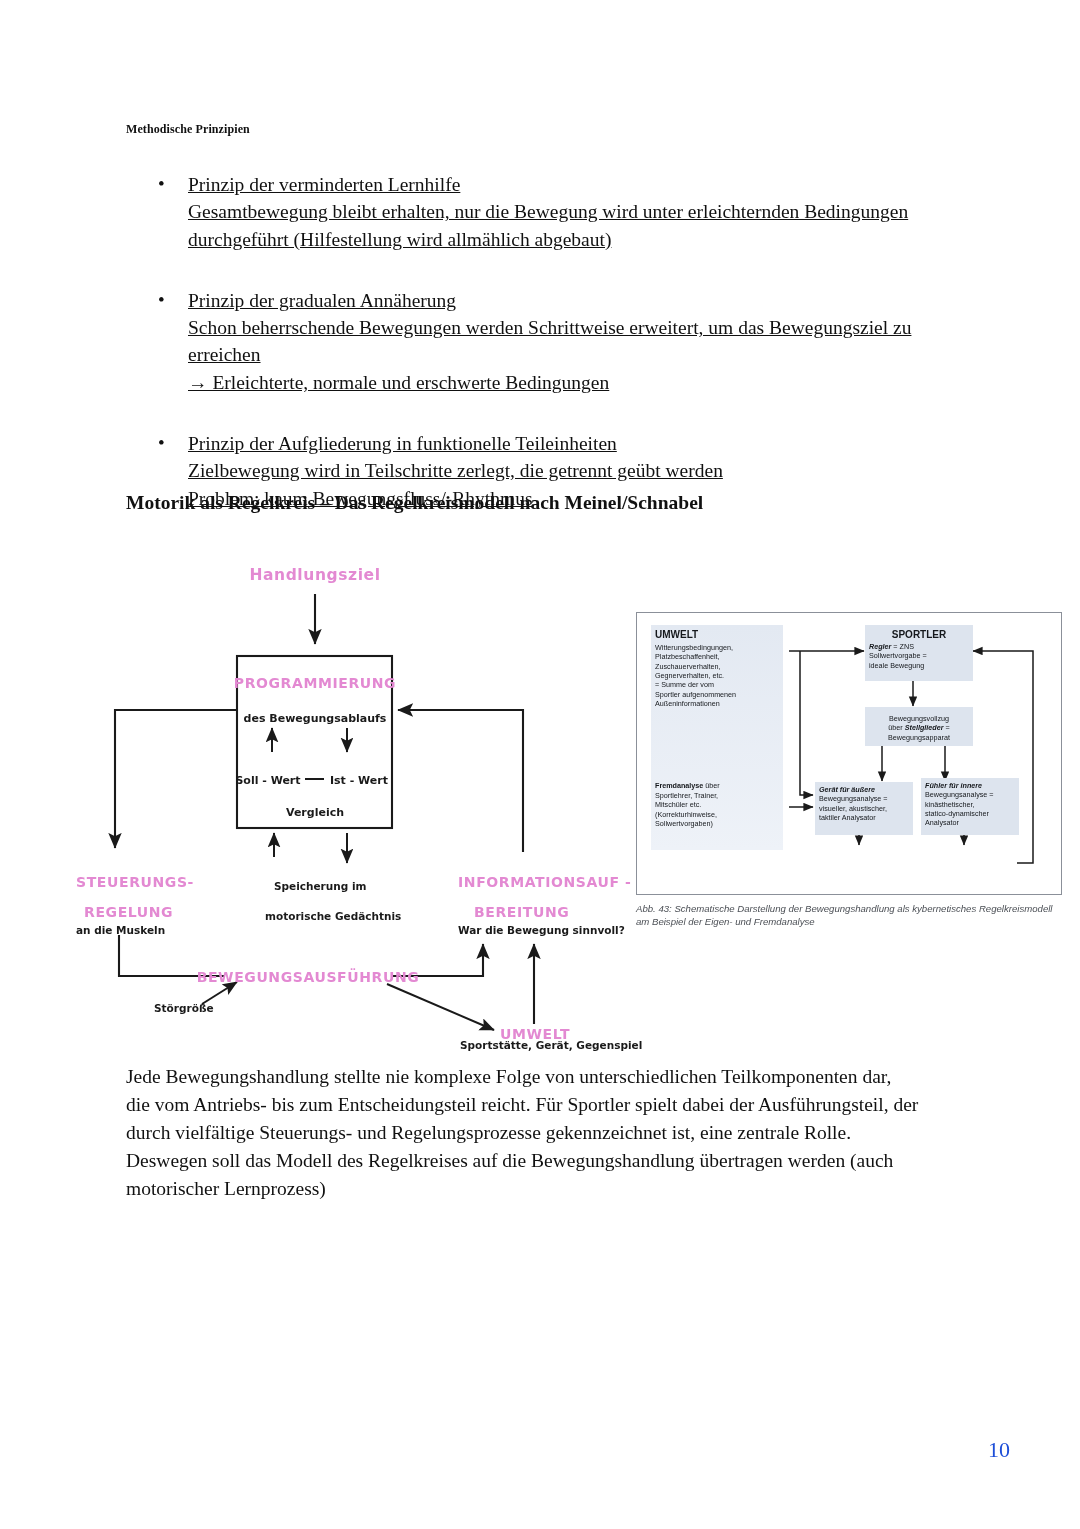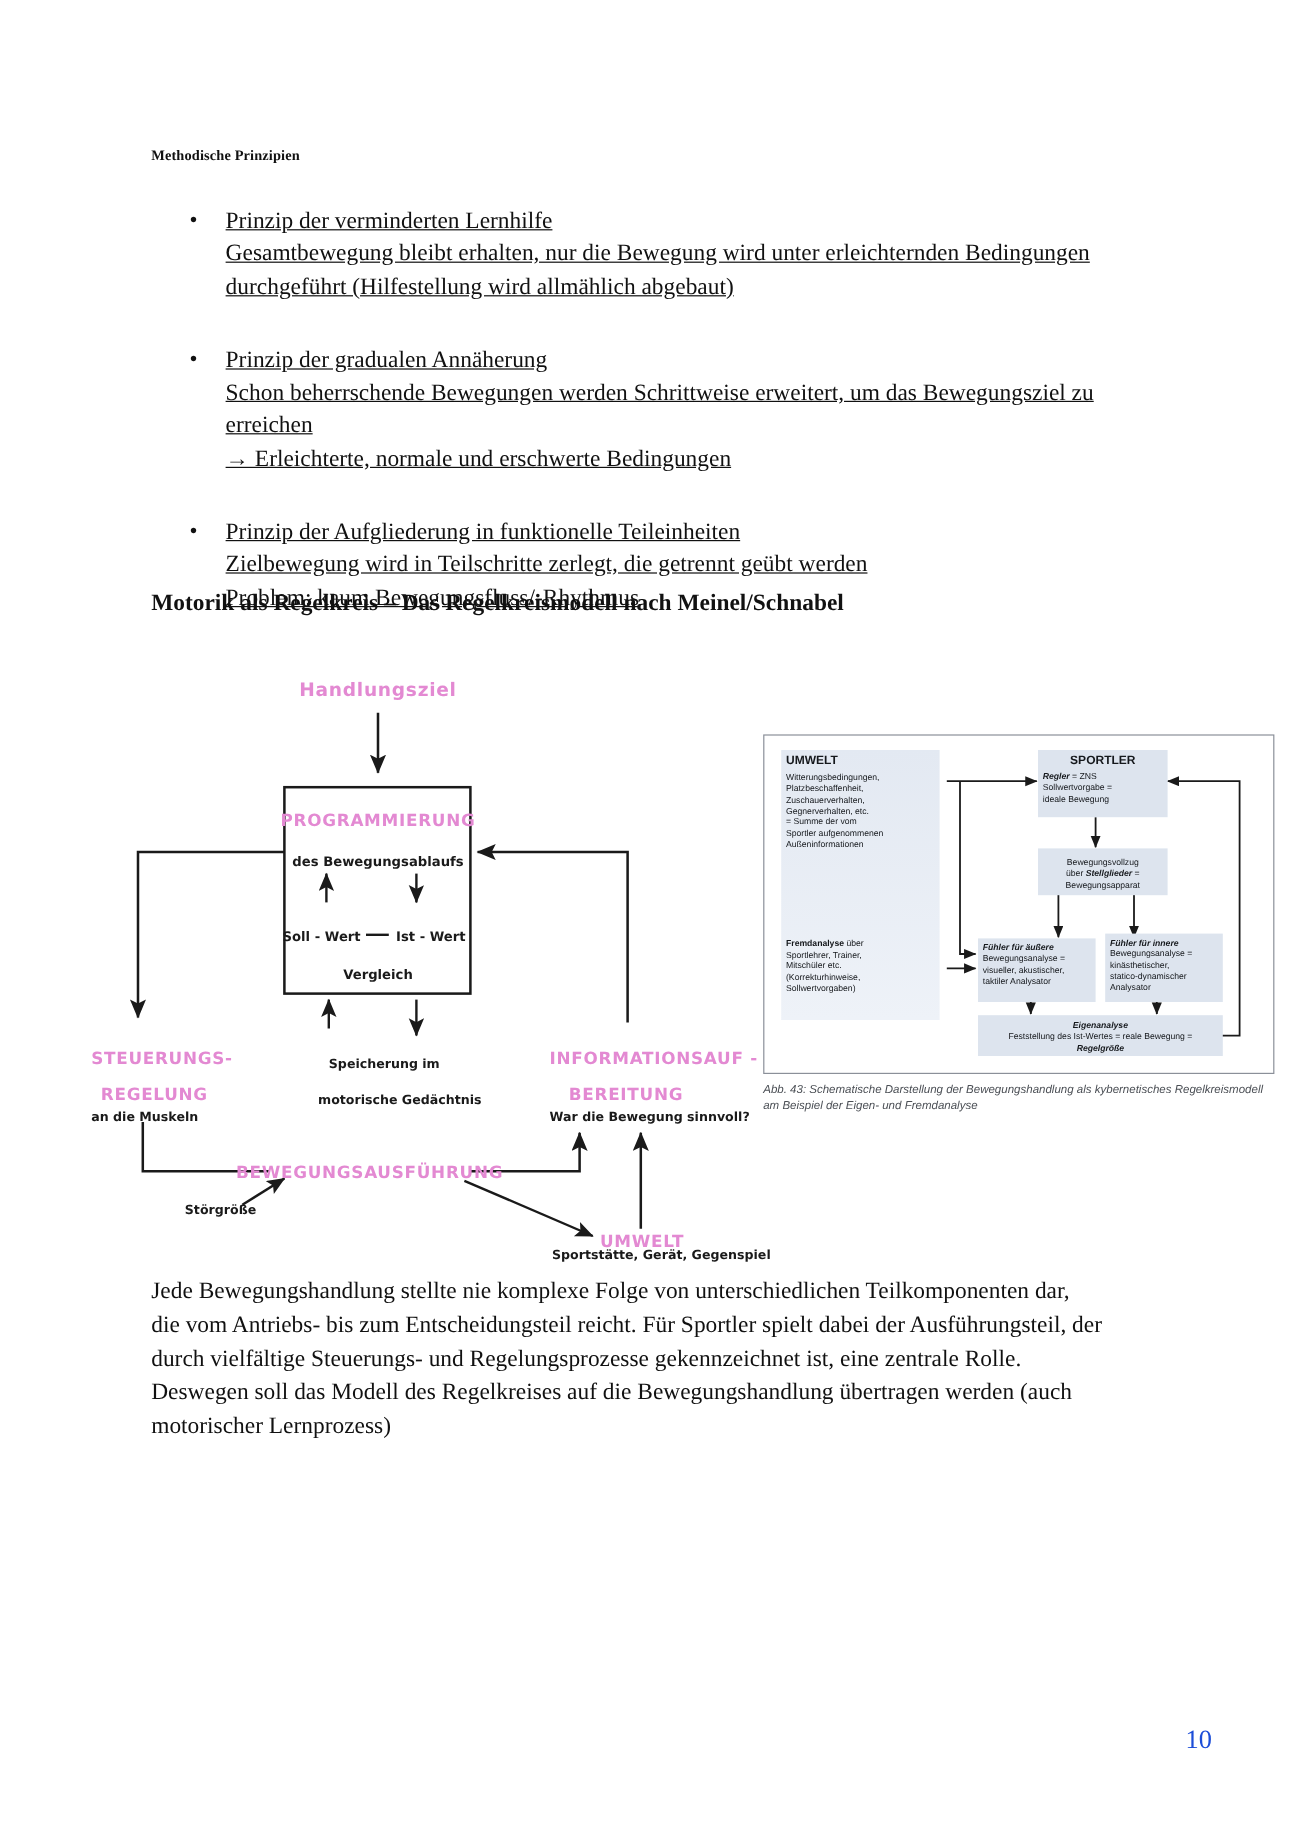--- a/index.html
+++ b/index.html
@@ -306,39 +306,34 @@
         <span>ideale Bewegung</span>
       </div>
 
       <div class="fig-box fig-center" style="left:228px; top:94px; width:108px; height:39px; padding-top:7px;">
         <span>Bewegungsvollzug</span><br>
         <span>über </span><b>Stellglieder</b><span> =</span><br>
         <span>Bewegungsapparat</span>
       </div>
 
       <div class="fig-box" style="left:178px; top:169px; width:98px; height:53px;">
-        <b>Fühler für äußere</b><br>
+        <b>Gerät für äußere</b><br>
         <span>Bewegungsanalyse =</span><br>
         <span>visueller, akustischer,</span><br>
         <span>taktiler Analysator</span>
       </div>
 
       <div class="fig-box" style="left:284px; top:165px; width:98px; height:57px;">
         <b>Fühler für innere</b><br>
         <span>Bewegungsanalyse =</span><br>
         <span>kinästhetischer,</span><br>
         <span>statico-dynamischer</span><br>
         <span>Analysator</span>
       </div>
 
-      <div class="fig-box fig-center" style="left:178px; top:233px; width:204px; height:34px; padding-top:4px;">
-        <b>Eigenanalyse</b><br>
-        <span>Feststellung des Ist-Wertes = reale Bewegung =</span><br>
-        <b>Regelgröße</b>
-      </div>
 
     </div>
     <div class="fig-caption">Abb. 43: Schematische Darstellung der Bewegungshandlung als kybernetisches Regelkreismodell am Beispiel der Eigen- und Fremdanalyse</div>
   </div>
 
   <div class="bottom-para">
     <span>Jede Bewegungshandlung stellte nie komplexe Folge von unterschiedlichen Teilkomponenten dar,</span>
     <span>die vom Antriebs- bis zum Entscheidungsteil reicht. Für Sportler spielt dabei der Ausführungsteil, der</span>
     <span>durch vielfältige Steuerungs- und Regelungsprozesse gekennzeichnet ist, eine zentrale Rolle.</span>
     <span>Deswegen soll das Modell des Regelkreises auf die Bewegungshandlung übertragen werden (auch</span>

